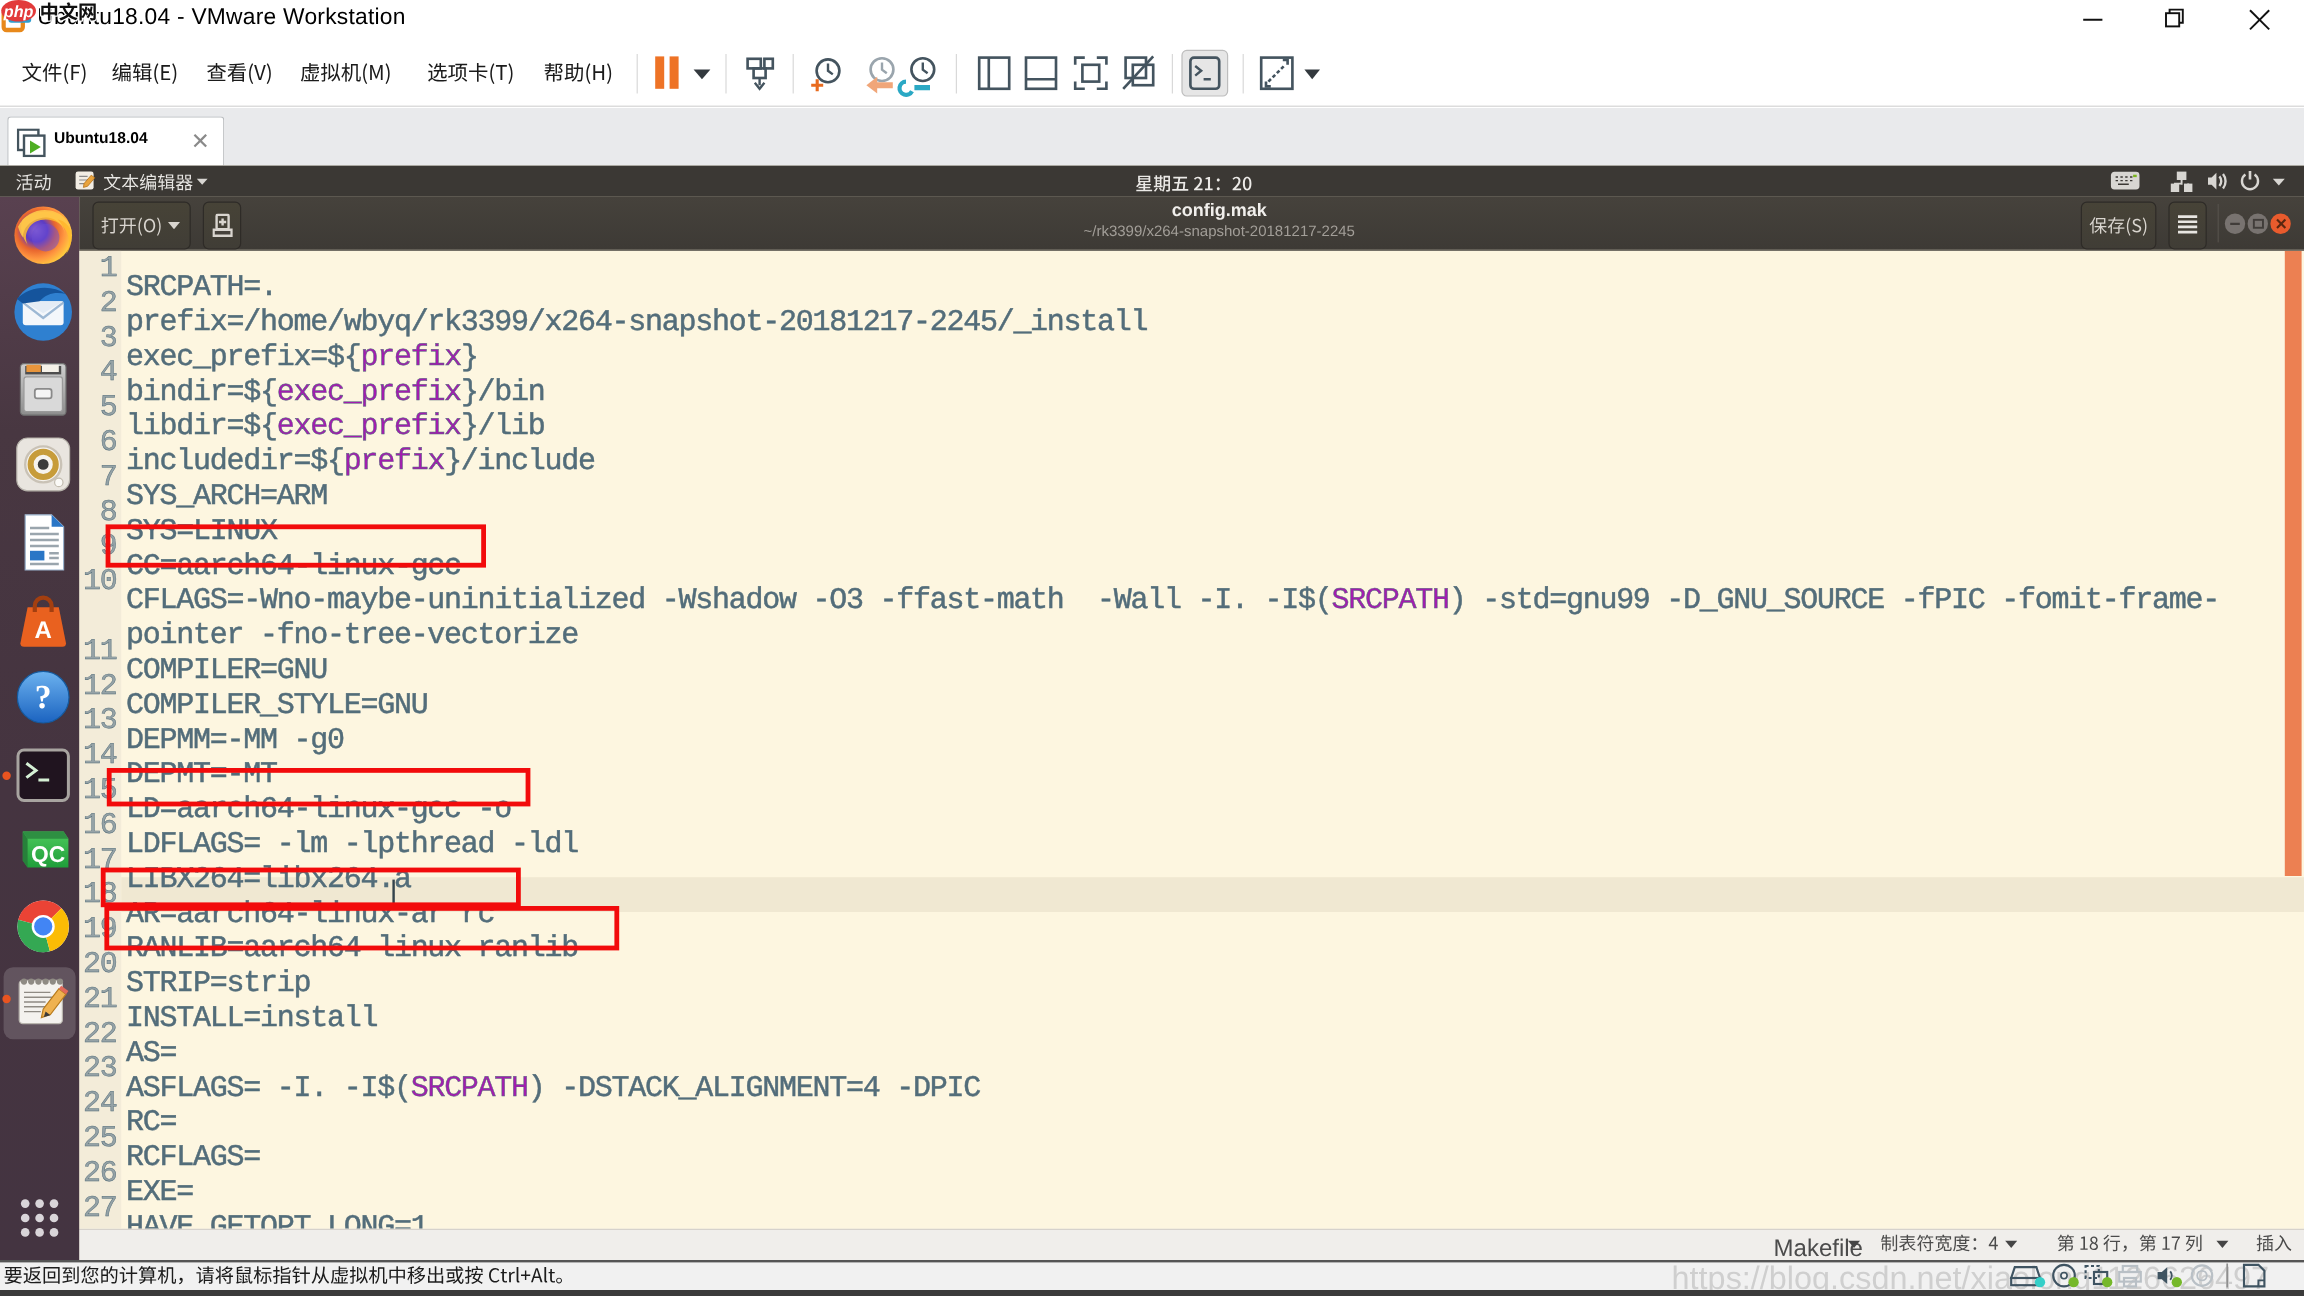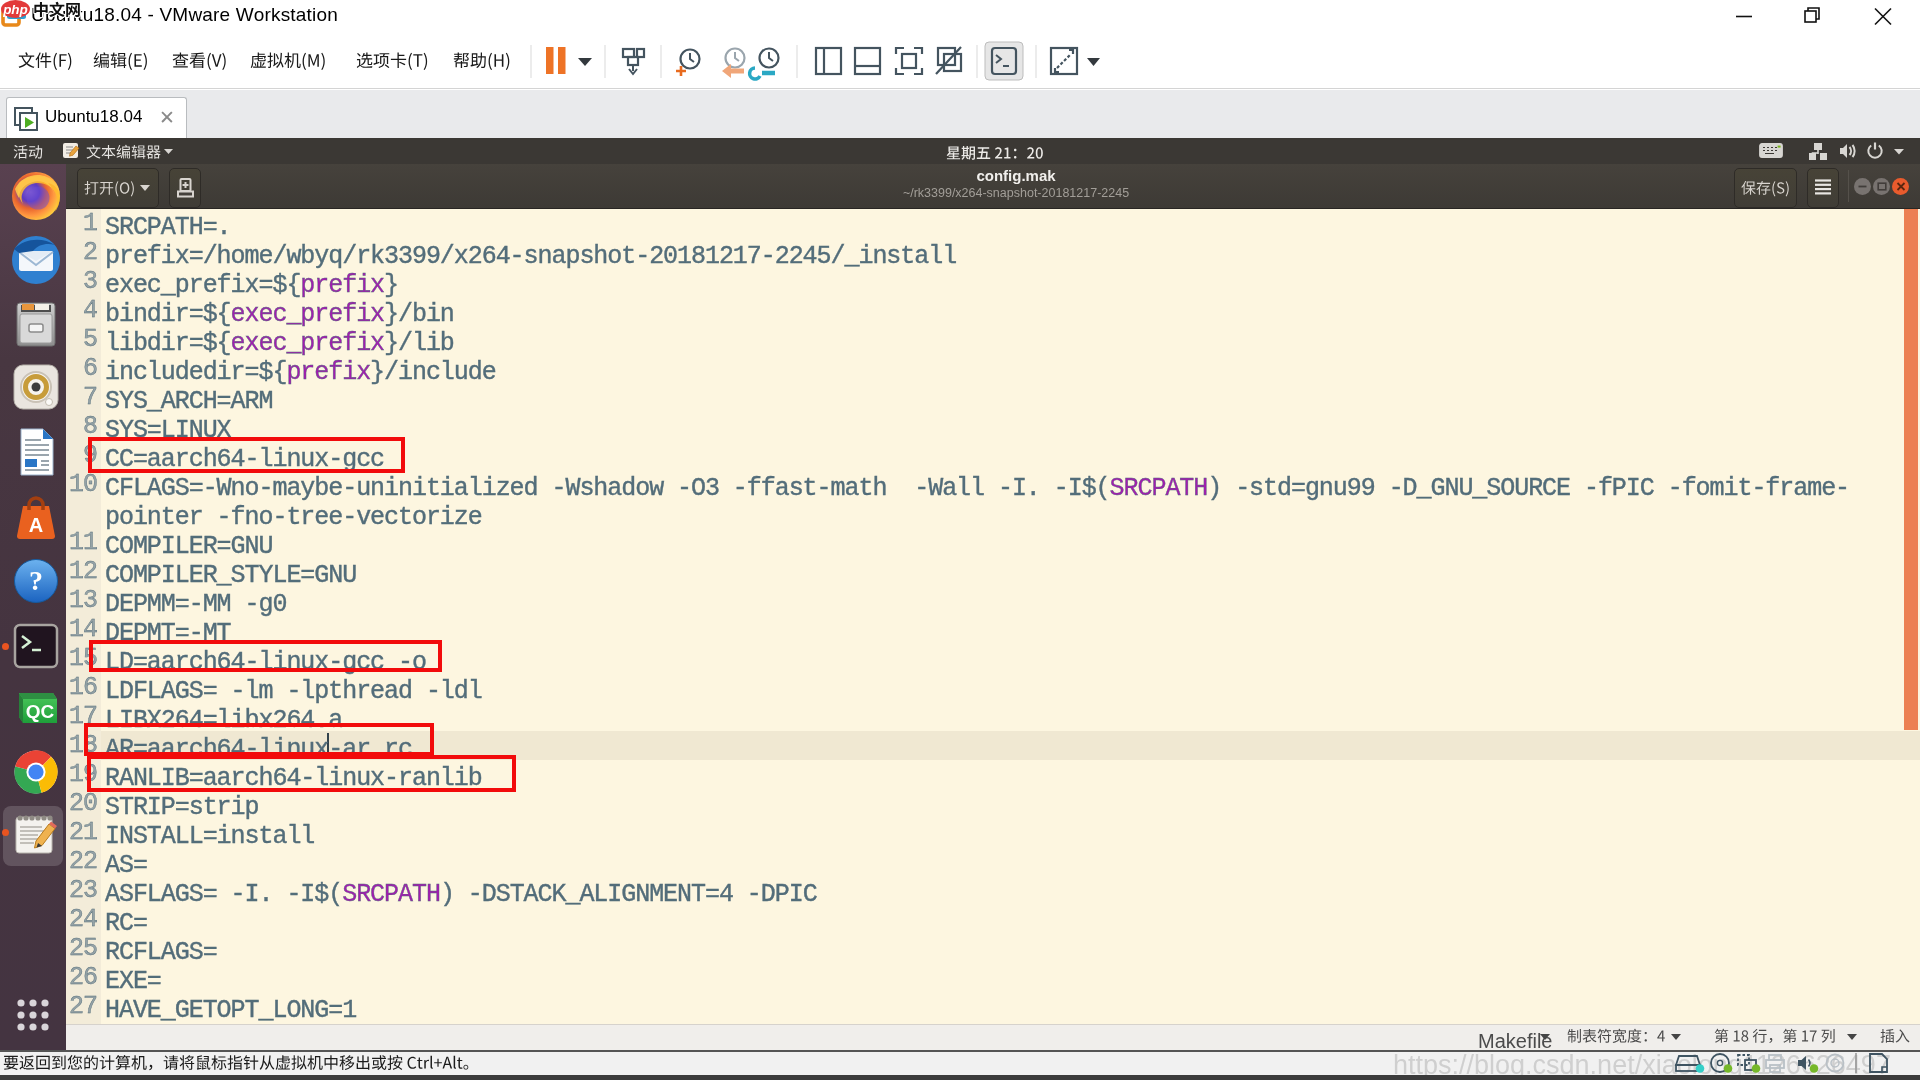--- a/index.html
+++ b/index.html
@@ -3,38 +3,38 @@
 *{margin:0;padding:0;box-sizing:border-box}
 html,body{width:1920px;height:1080px;overflow:hidden;font-family:"Liberation Sans",sans-serif;background:#fff}
 .abs{position:absolute}
 #stage{position:relative;width:1920px;height:1080px}
 
 #titlebar{position:absolute;left:0;top:0;width:1920px;height:33px;background:#fff}
 #titletext{position:absolute;left:31px;top:4px;font-size:19px;color:#000;letter-spacing:.2px}
 #menubar{position:absolute;left:0;top:33px;width:1920px;height:56px;background:#fff;border-bottom:1px solid #d4d4d4}
 #tabbar{position:absolute;left:0;top:90px;width:1920px;height:48px;background:#e9eaec}
 #tab{position:absolute;left:6px;top:7px;width:181px;height:41px;background:#fff;border:1px solid #b9bcbf;border-bottom:none;border-radius:3px 3px 0 0}
-#tabtext{position:absolute;left:38px;top:9px;font-weight:normal;font-size:17px;color:#000}
+#tabtext{position:absolute;left:38px;top:9px;font-weight:bold;font-size:13px;color:#000}
 #tabx{position:absolute;left:152px;top:8px;font-size:19px;color:#8a8a8a;font-weight:400}
 
 #vmscreen{position:absolute;left:0;top:138px;width:1920px;height:937px;background:#fdf6e0}
 #topbar{position:absolute;left:0;top:0;width:1920px;height:26px;background:#3b3834}
 #gheader{position:absolute;left:66px;top:26px;width:1900px;height:45px;background:linear-gradient(#46423c,#3d3a35);border-bottom:1px solid #282623}
 .gbtn{position:absolute;border:1px solid #2e2b27;border-radius:5px;background:linear-gradient(#474337,#403d36)}
 #gtitle{position:absolute;left:0;width:100%;text-align:center;top:3px;font-size:15px;font-weight:bold;color:#f1efec}
 #gsub{position:absolute;left:0;width:100%;text-align:center;top:22px;font-size:12.5px;color:#a29e98}
 
 .circ{position:absolute;width:17px;height:17px;border-radius:50%;top:14px}
 
 #editor{position:absolute;left:66px;top:71px;width:1854px;height:814.5px;background:#fdf6e0;overflow:hidden}
 #gutter{position:absolute;left:0;top:0;width:35px;height:100%;background:#f3ecd9}
 #curline{position:absolute;left:35px;top:522px;width:1819px;height:29px;background:#f0e8d2}
 pre{font-family:"Liberation Mono",monospace;font-size:25px;letter-spacing:-1.05px;line-height:29px;color:#536d7a;-webkit-text-stroke:.4px #536d7a}
 #gutter pre{color:#95a2a6;text-align:right;position:absolute;right:4px;top:0}
-#code{position:absolute;left:39px;top:4px}
+#code{position:absolute;left:39px;top:16px}
 .y{color:#a21caf}
 #cursor{position:absolute;left:261px;top:524px;width:2px;height:25px;background:#33434c}
 .redbox{position:absolute;border:4px solid #f20b0b}
 #sbar{position:absolute;right:2px;top:0;width:14px;height:521px;background:#ec8052}
 
 #gstatus{position:absolute;left:66px;top:885.5px;width:1854px;height:27px;background:#f0eeeb;border-top:1px solid #d6d2cc;color:#4b4b4b;font-size:20px}
 
 #dock{position:absolute;left:0;top:26px;width:66px;height:886.5px;background:linear-gradient(#594150,#483741 22%,#453440 55%,#443441)}
 .ddot{position:absolute;left:2px;width:7px;height:7px;border-radius:50%;background:#e95420}
 

